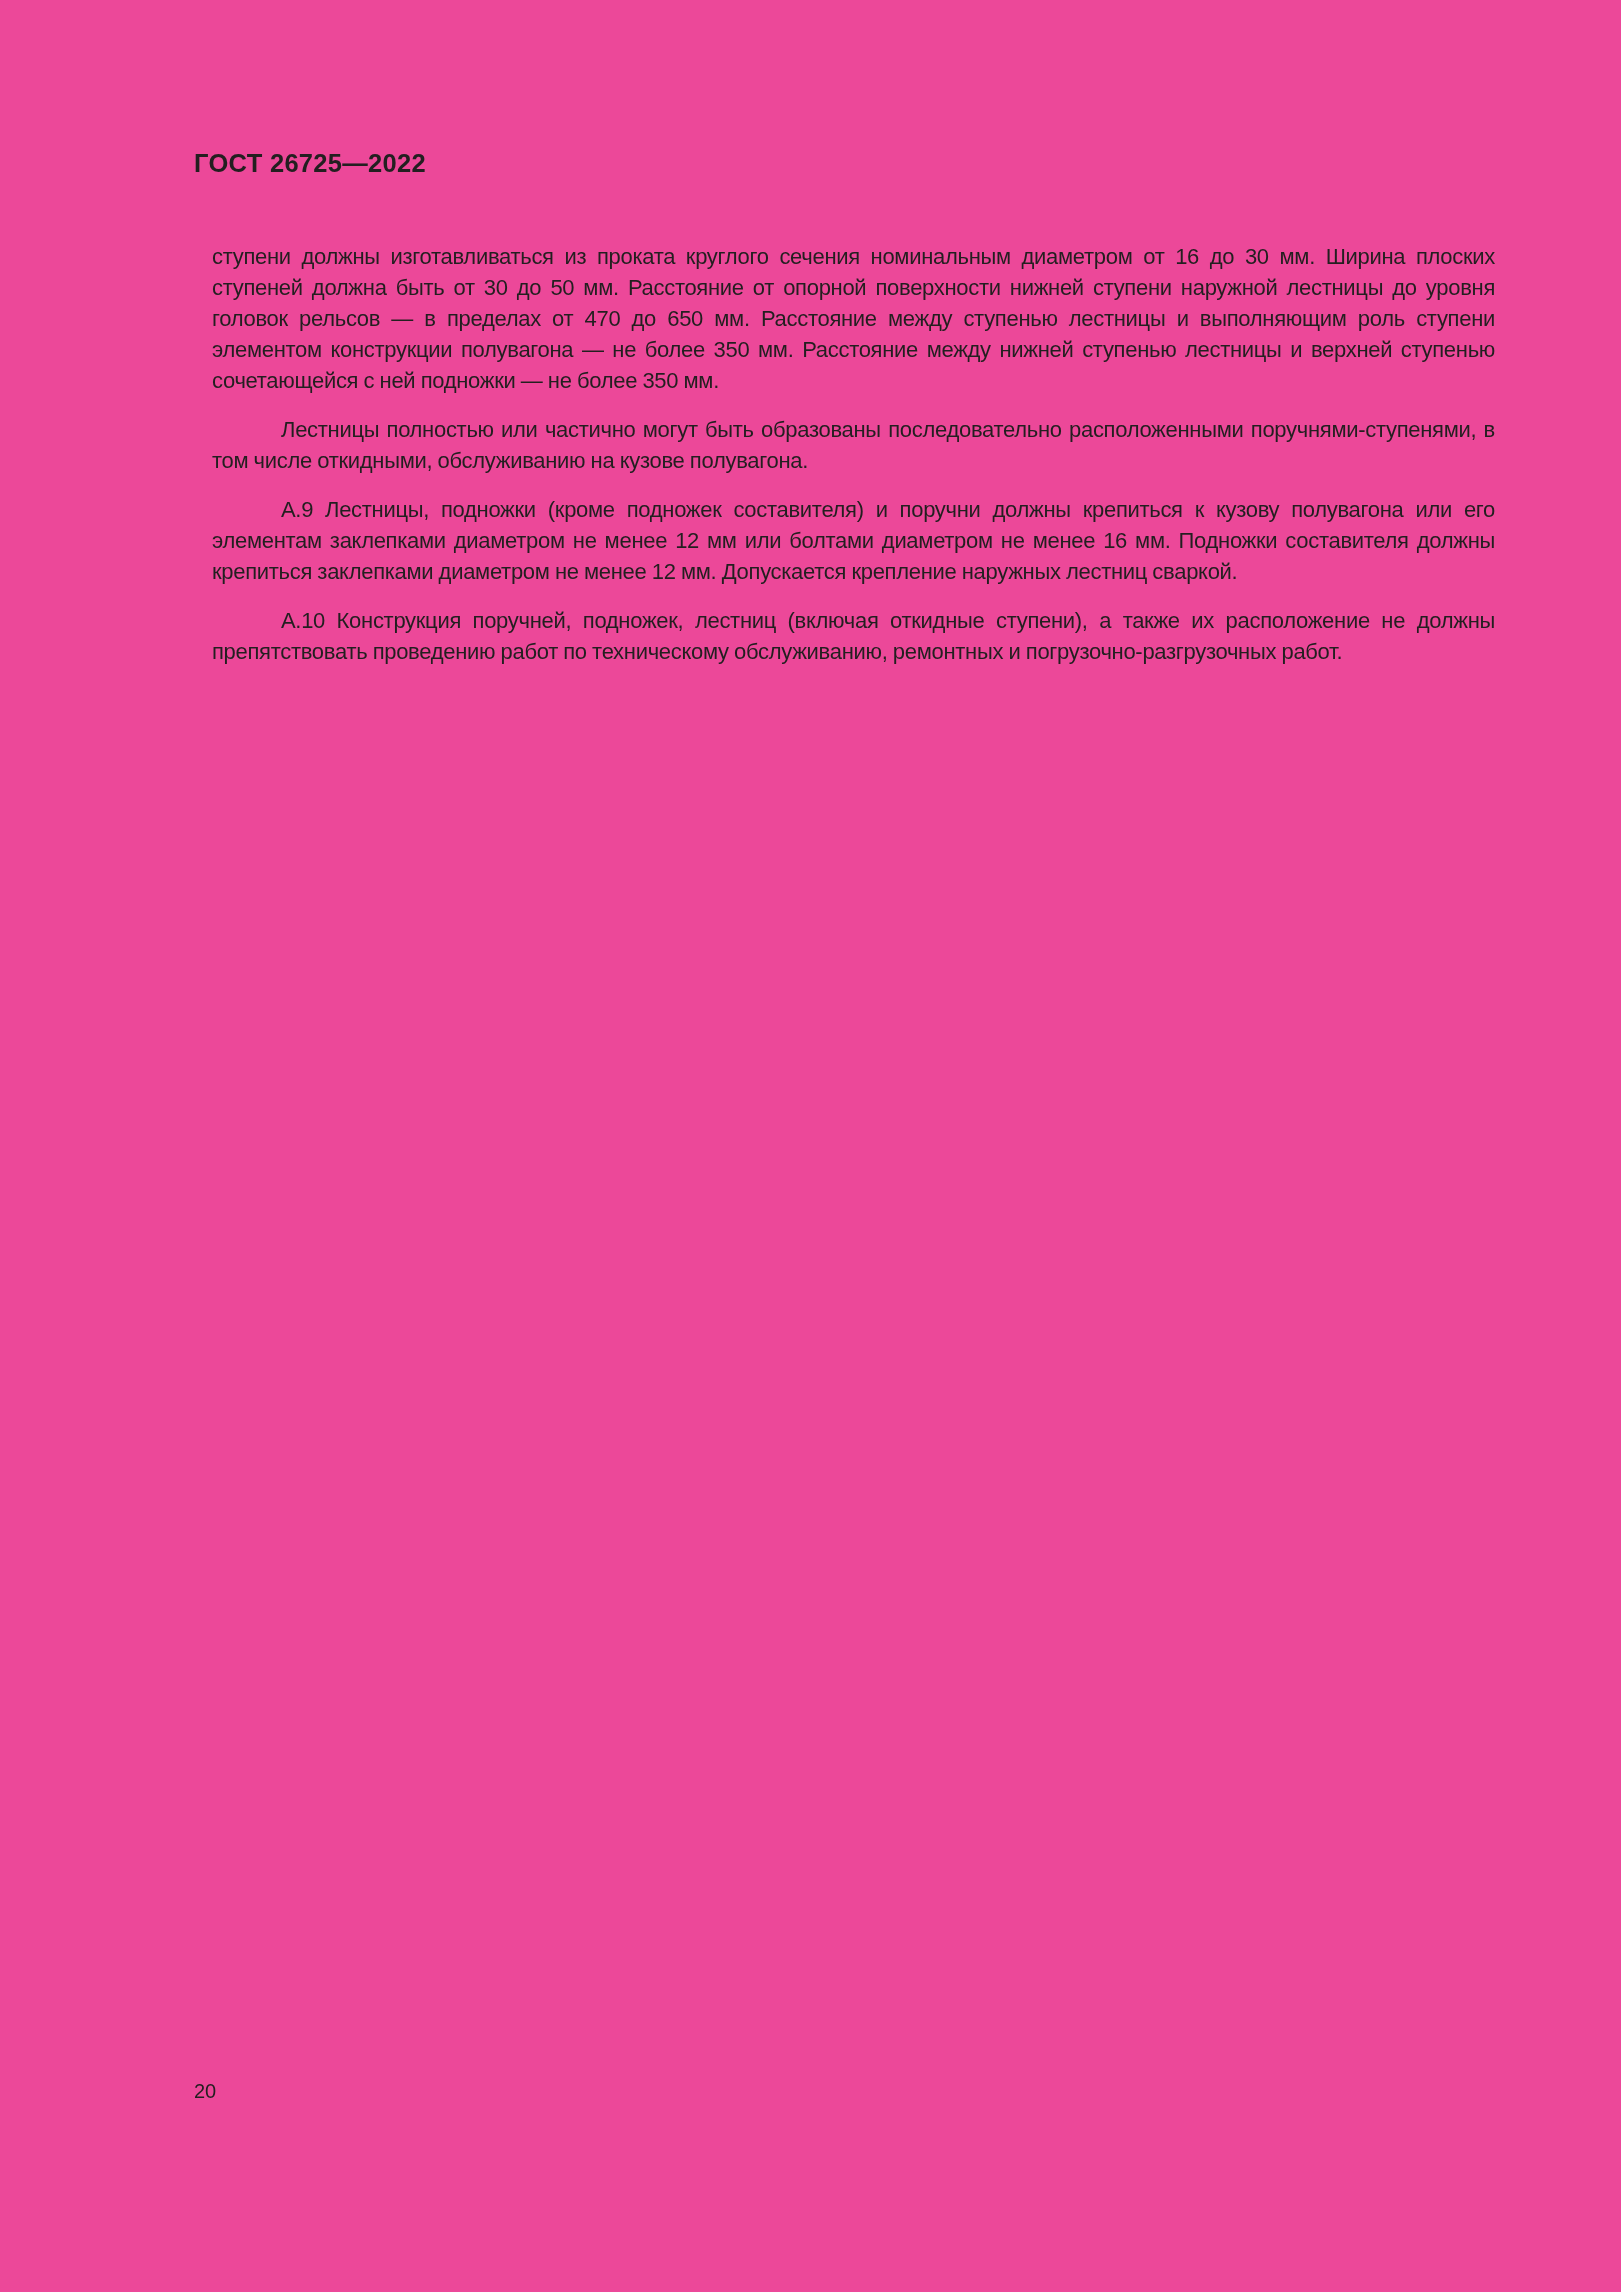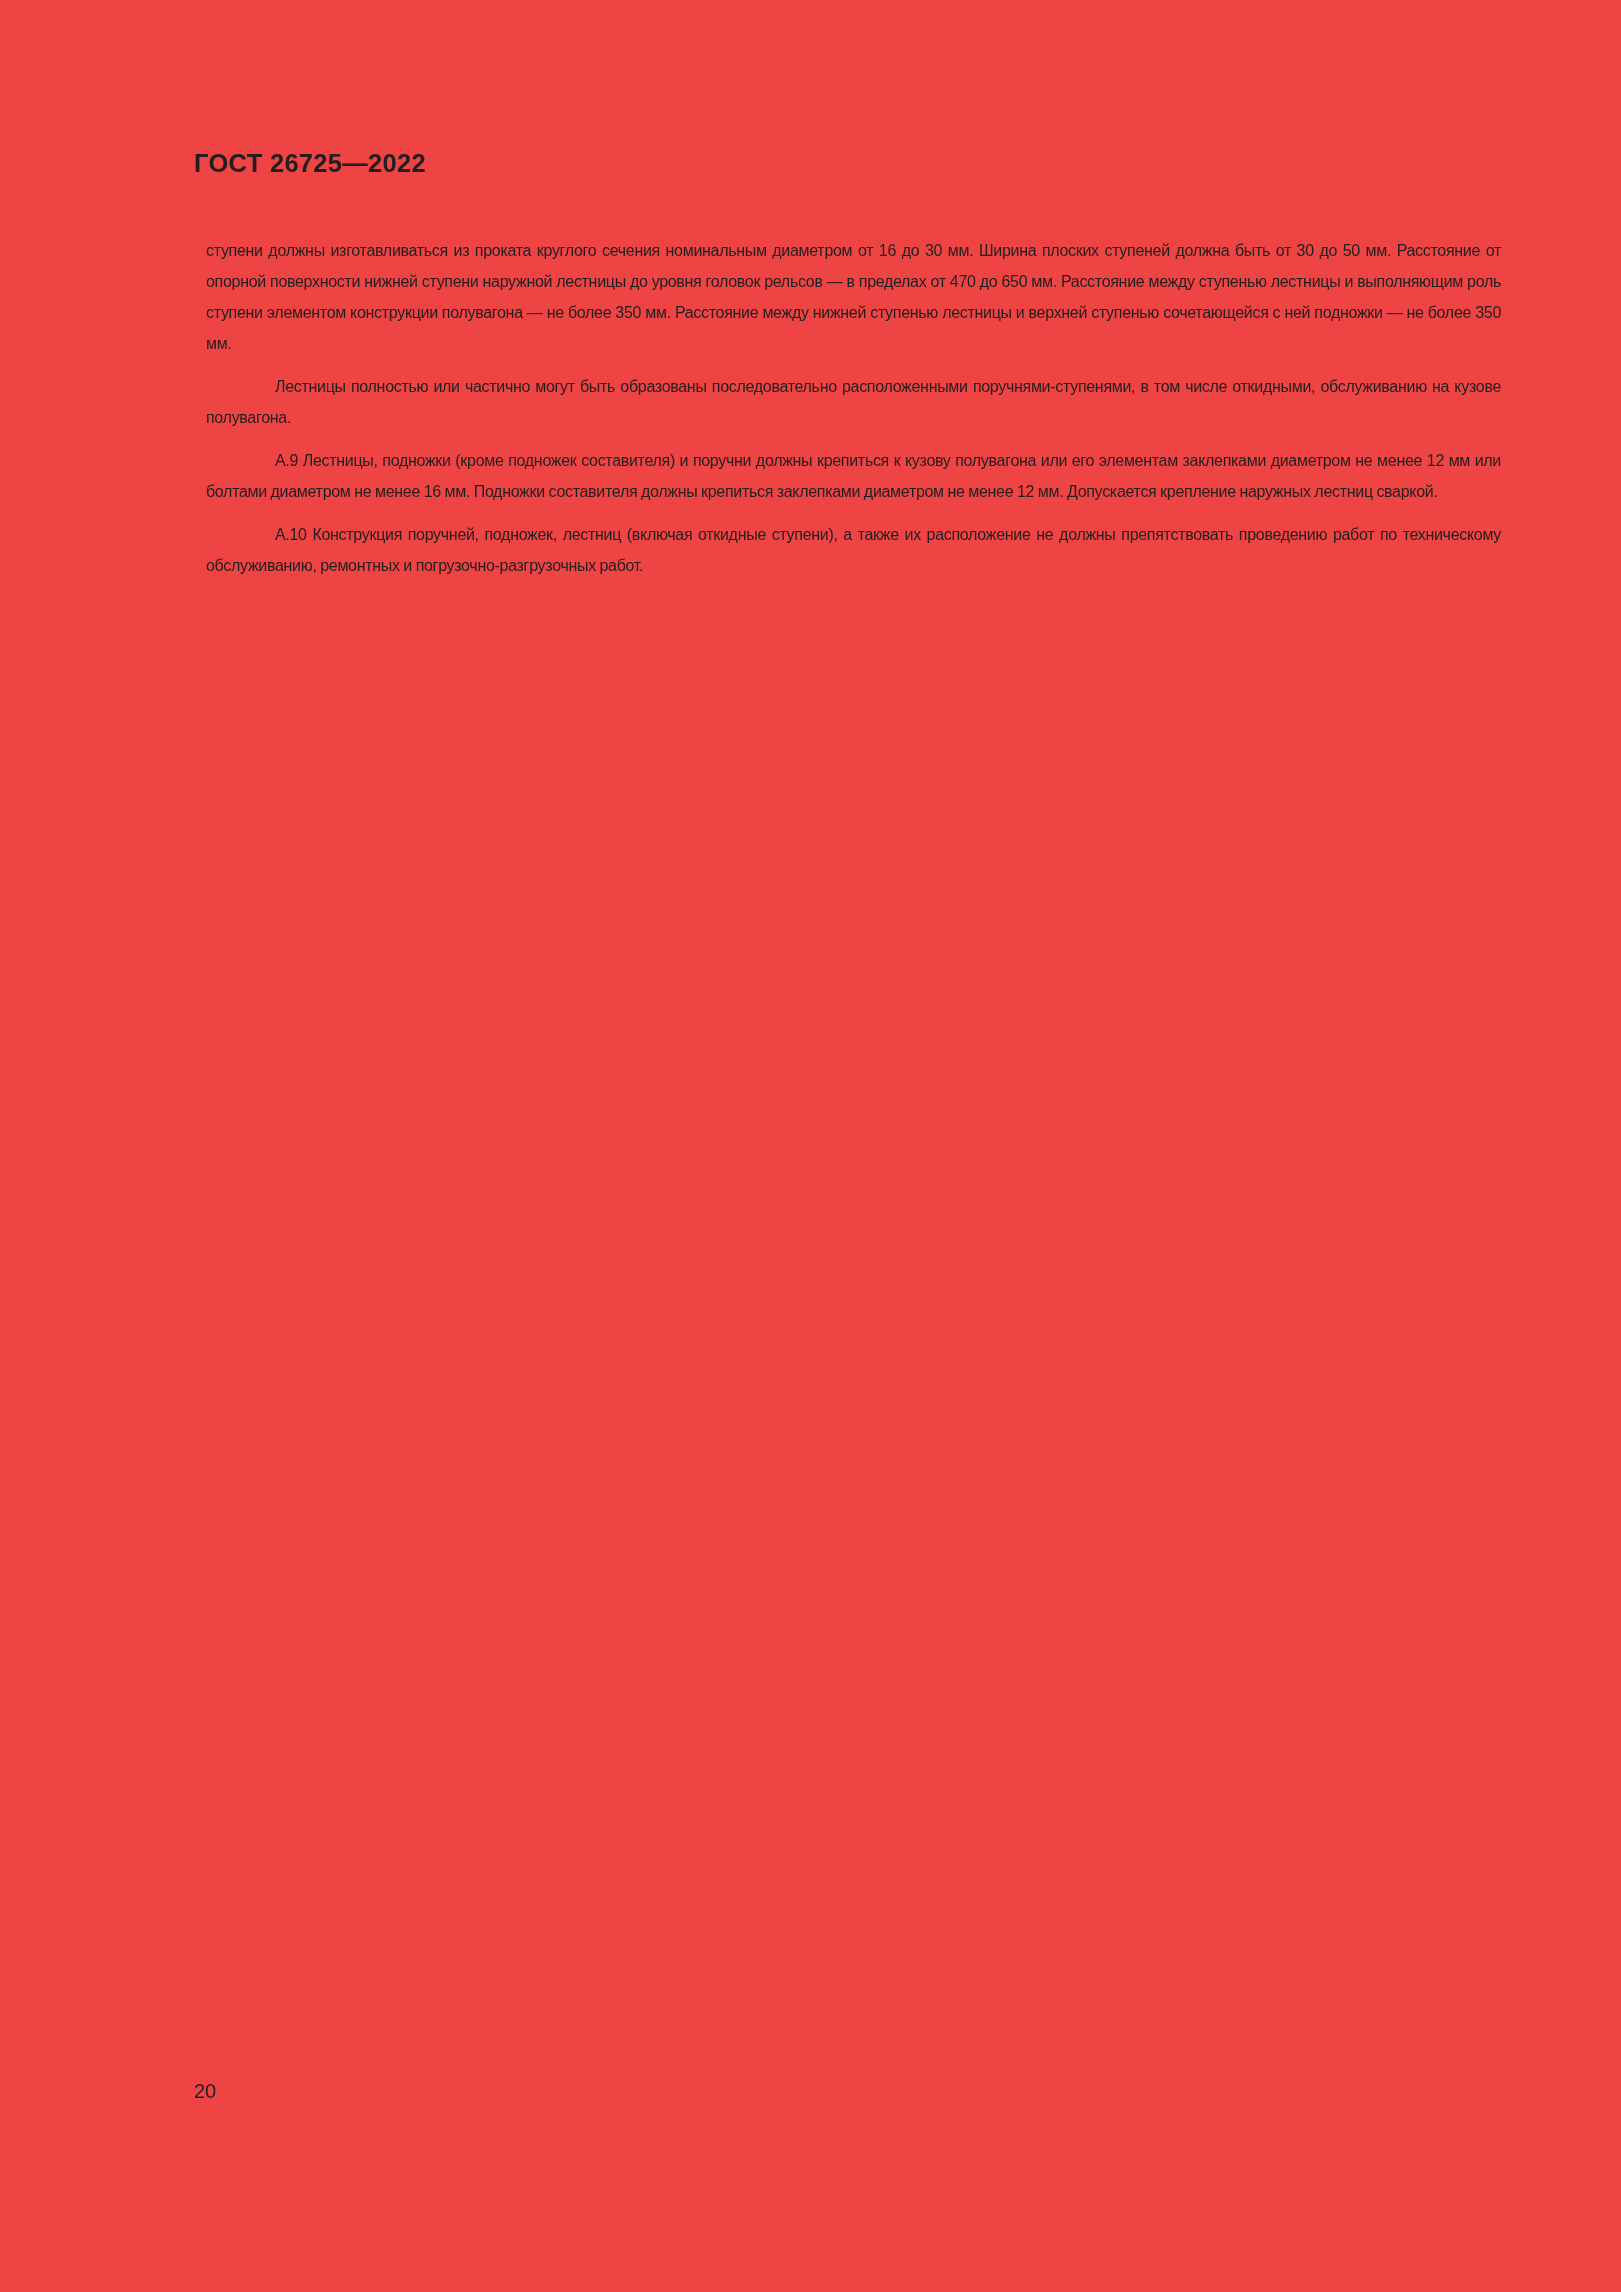--- a/index.html
+++ b/index.html
@@ -13,42 +13,42 @@
       position: relative;
       overflow: hidden;
       font-family: "Liberation Sans", sans-serif;
       color: #231f20;
     }
     .page {
       position: absolute;
       left: 0; top: 0;
       width: 1621px;
       height: 2293px;
-      background: #ef4444;
+      background: #ec4899;
     }
     .doc-header {
       position: absolute;
       left: 194px;
       top: 149px;
       font-family: "Liberation Sans", sans-serif;
       font-weight: bold;
       font-size: 25.5px;
       letter-spacing: 0.3px;
       color: #231f20;
       margin: 0;
     }
     .body-text {
       position: absolute;
       left: 194px;
       top: 223px;
       width: 1319px;
     }
     .para {
-      margin: 12px;
-      font-size: 16px;
+      margin: 18px;
+      font-size: 22px;
       line-height: 31px;
       text-align: justify;
       text-align-last: left;
       transform-origin: left top;
       letter-spacing: -0.3px;
       word-spacing: -0.5px;
     }
     .para.indent {
       text-indent: 69px;
     }

